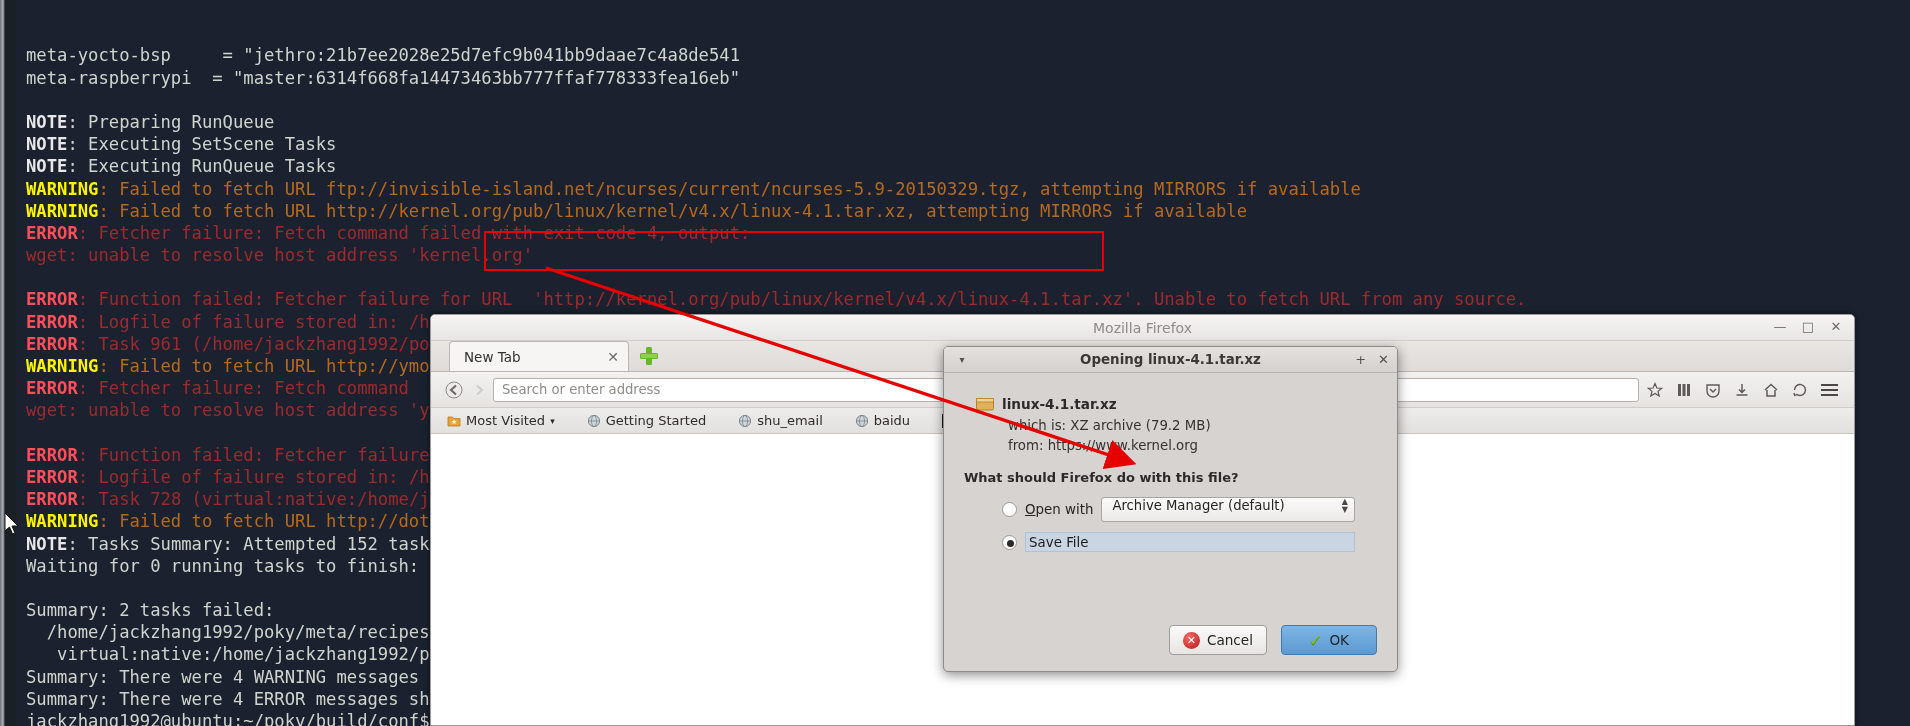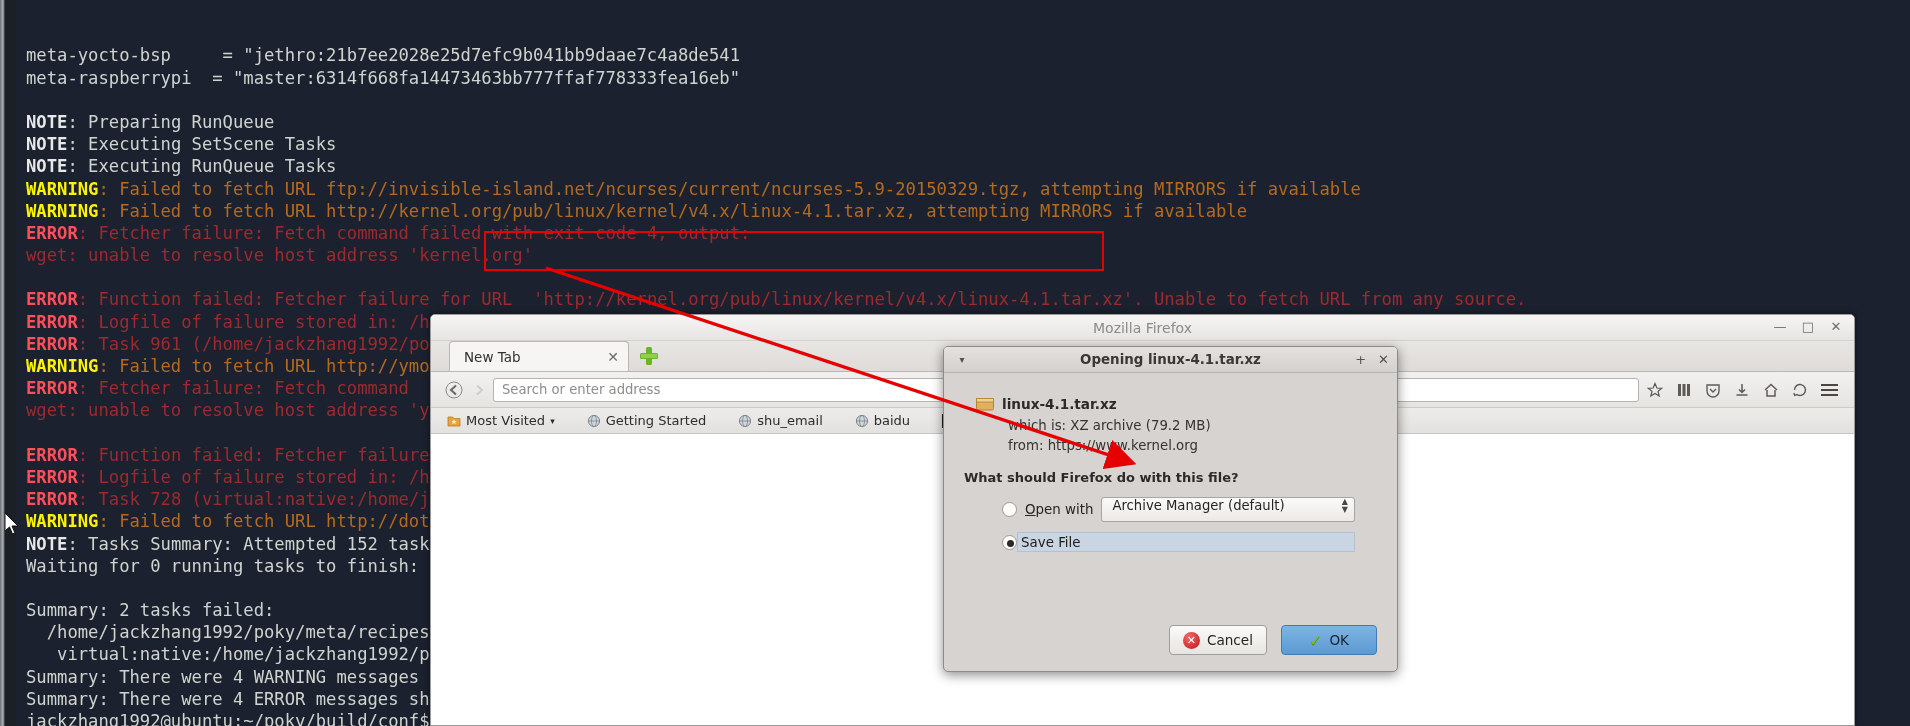--- a/index.html
+++ b/index.html
@@ -147,21 +147,21 @@
   .opt-lbl { font-size:13.4px; color:#26241f;}
   .ul { text-decoration:underline; }
   .combo {
     flex:1; height:25px; background:linear-gradient(to bottom,#fbfafa,#eceae8);
     border:1px solid #a7a4a1; border-radius:3px;
     display:flex; justify-content:space-between;
     padding:0 6px 0 10px; font-size:13.2px; color:#26241f; margin-right:22px;
   }
   .combo-arrows { font-size:8px; line-height:8px; color:#4a4744; display:flex; flex-direction:column; }
   .savefile-row {
-    display:flex; align-items:center; margin-left:38px; margin-top:10px;
+    display:flex; align-items:center; gap:8px; margin-left:38px; margin-top:10px;
   }
   .savefile-hl {
     flex:1; background:#c9d5e3; height:20px; display:flex; align-items:center;
     padding-left:3px; font-size:13.4px; color:#1e1c1a; margin-right:22px;
     border:1px solid #b3c2d3;
   }
   .chk-row { display:flex; align-items:center; gap:9px; margin-left:38px; margin-top:17px;}
   .chkbox { width:15px; height:15px; background:#fff; border:1px solid #9a9794; border-radius:2px;}
   .dlg-footer {
     position:absolute; bottom:16px; right:20px; display:flex; gap:14px;

